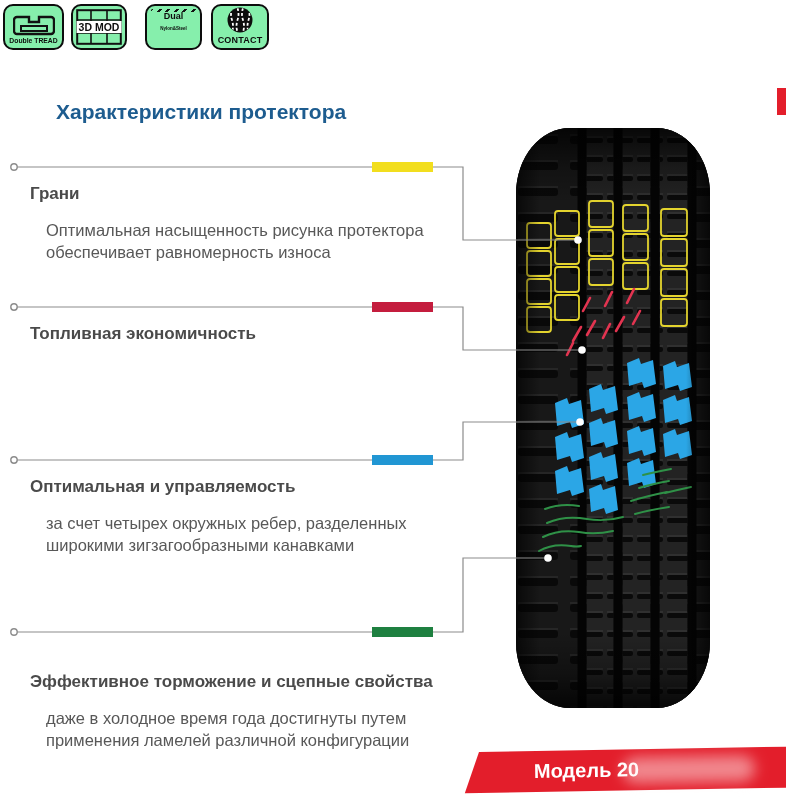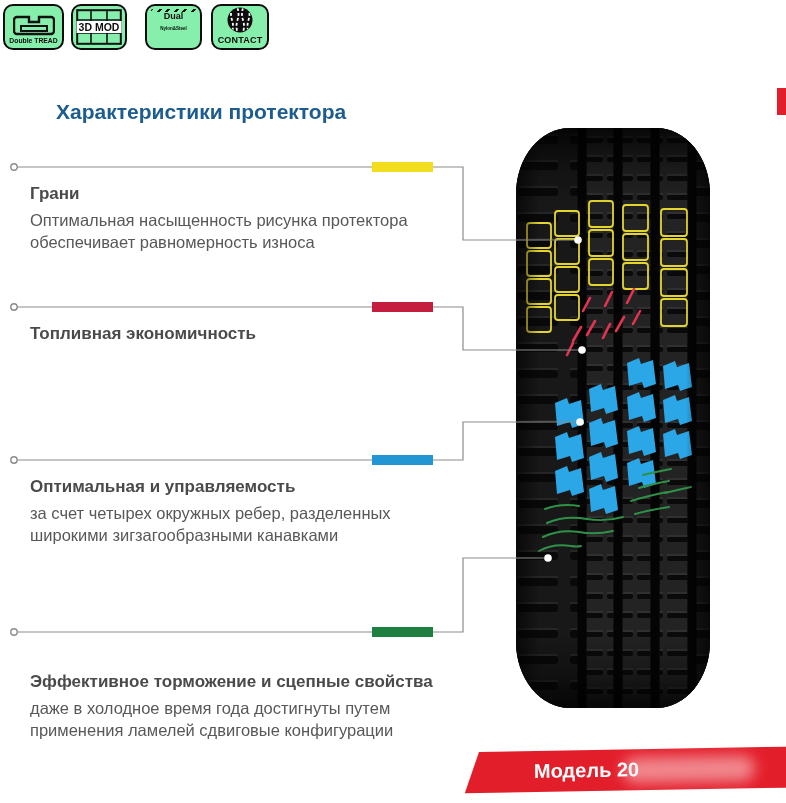--- a/index.html
+++ b/index.html
@@ -38,21 +38,21 @@
   
   #page-title{
     position:absolute;left:30px;top:100px;
     font-size:21px;font-weight:bold;z-index:2;margin-left:26px;
   }
   .section{position:absolute;left:30px;width:430px;z-index:2;}
   .section h3{
     margin:0 0 6px 0;font-size:17px;font-weight:bold;color:#4a4a4a;line-height:20px;
   }
   .section p{
-    margin:0;font-size:16.5px;line-height:21.5px;color:#585858;white-space:pre-line;
+    margin:16px;font-size:16.5px;line-height:21.5px;color:#585858;white-space:pre-line;
   }
   
   #callouts{position:absolute;left:0;top:0;z-index:3;pointer-events:none;}
   
   #tire{position:absolute;left:515px;top:127px;z-index:1;}
   
   #model-banner{
     position:absolute;left:479px;top:752px;width:370px;height:41px;z-index:4;
     transform:rotate(-1deg) skewX(-20deg);transform-origin:left top;
   }
@@ -126,21 +126,21 @@
   <h3>Топливная экономичность</h3>
 </div>
 <div class="section" style="top:477px">
   <h3>Оптимальная и управляемость</h3>
   <p>за счет четырех окружных ребер, разделенных
 широкими зигзагообразными канавками</p>
 </div>
 <div class="section" style="top:672px">
   <h3>Эффективное торможение и сцепные свойства</h3>
   <p>даже в холодное время года достигнуты путем
-применения ламелей сдвиговые конфигурации</p>
+применения ламелей различной конфигурации</p>
 </div>
 
 <svg id="tire" width="196" height="582" viewBox="0 0 196 582">
   <defs>
     <clipPath id="tireclip">
         <rect x="1" y="1" width="194" height="580" rx="54" ry="66"></rect>
       </clipPath>
     <pattern id="shoulderTex" patternUnits="userSpaceOnUse" width="52" height="26">
       <rect width="52" height="26" fill="#181818"></rect>
       <rect x="3" y="7" width="40" height="2" fill="#262626"></rect>

